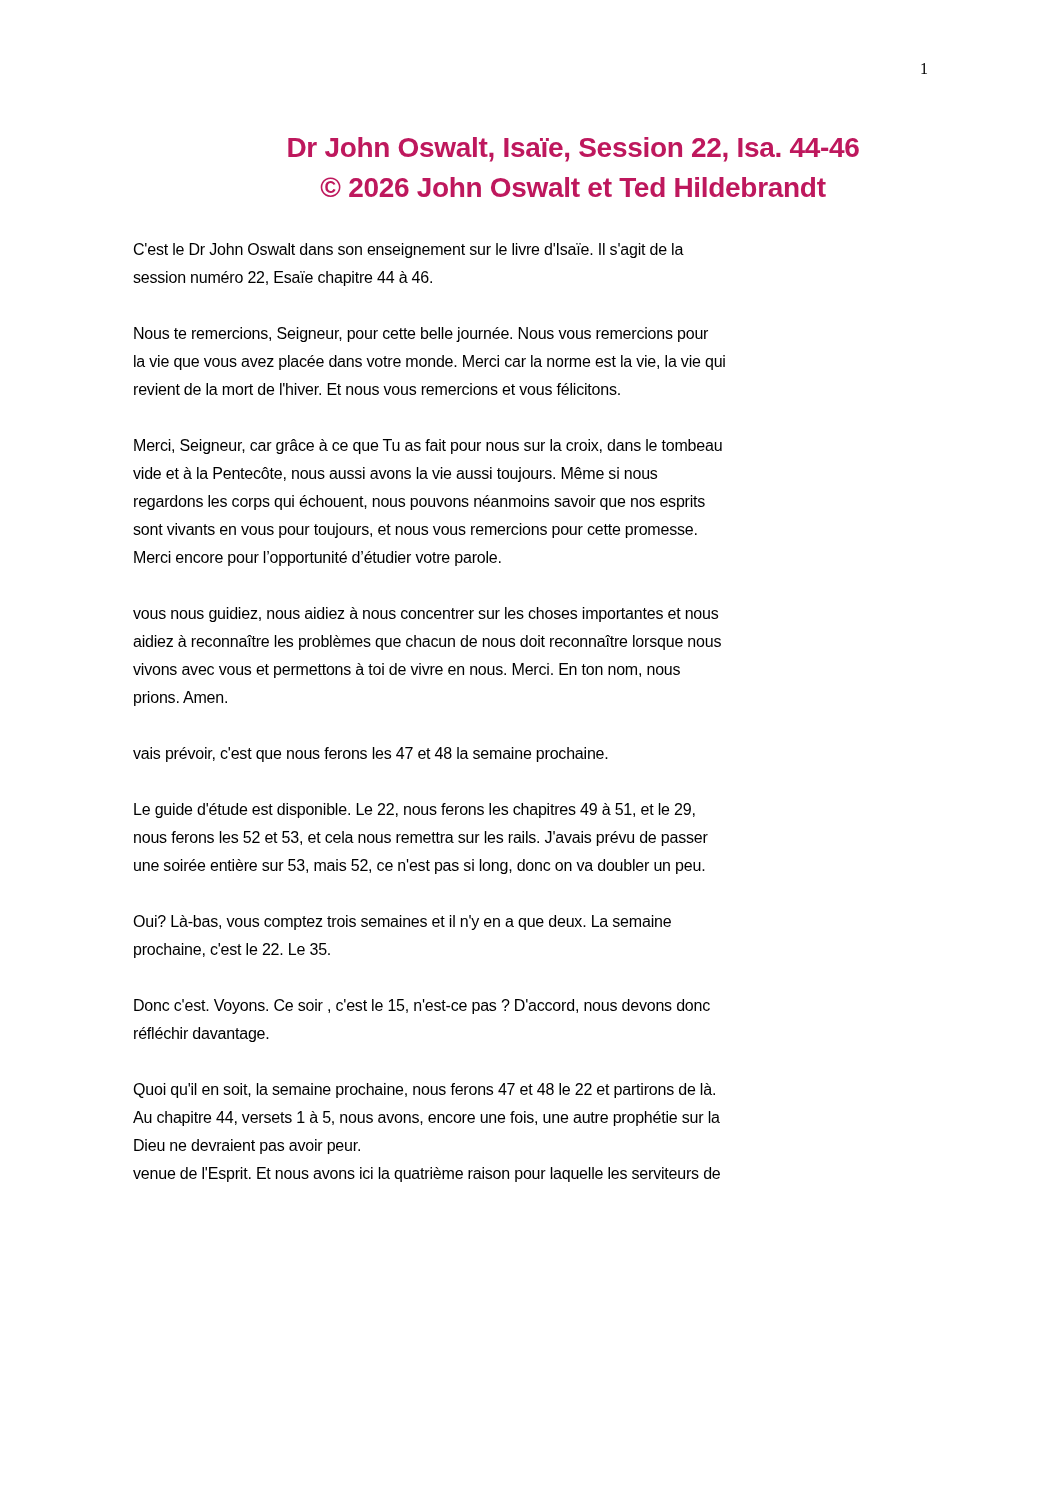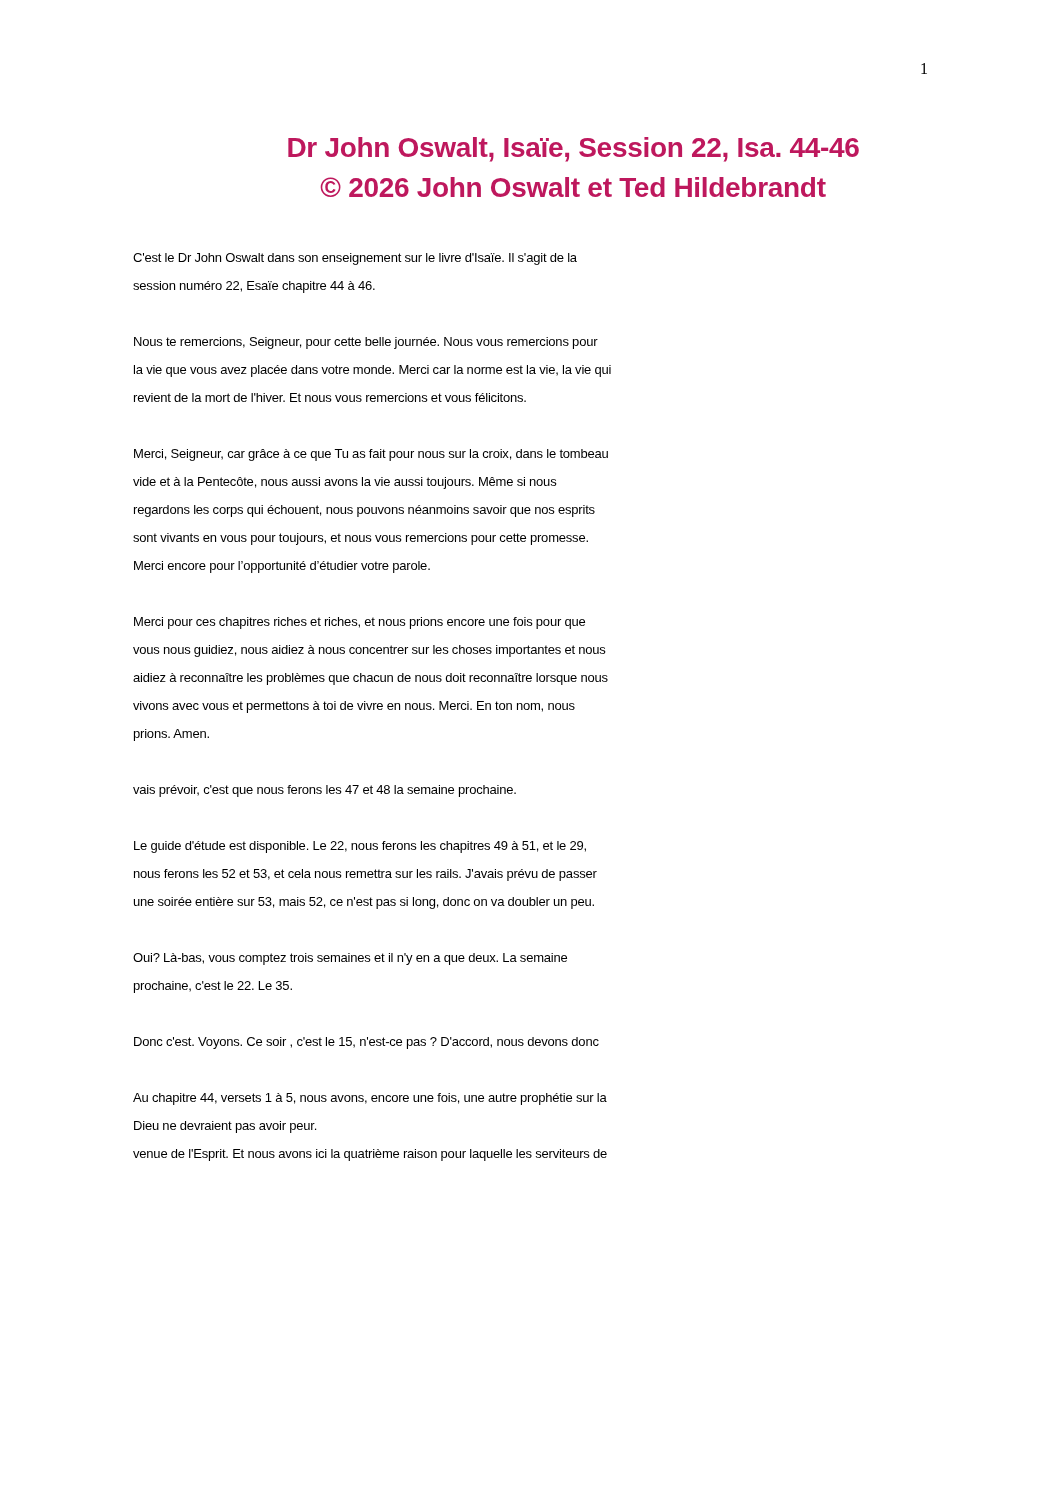--- a/index.html
+++ b/index.html
@@ -32,24 +32,24 @@
     text-align: center;
     font-weight: bold;
     font-size: 28px;
     line-height: 40px;
     letter-spacing: -0.3px;
     color: #be185d;
     margin-left: 44px;
   }
   .doc-body {
     position: absolute;
-    top: 244px;
+    top: 236px;
     left: 133px;
     width: 812px;
-    font-size: 13px;
+    font-size: 16px;
     line-height: 28px;
     letter-spacing: -0.2px;
     color: #000000;
   }
   .paragraph {
     margin: 0 0 28px 0;
   }
   .line {
     height: 28px;
     white-space: nowrap;
@@ -82,21 +82,20 @@
 
     <div class="paragraph">
       <div class="line">Merci, Seigneur, car grâce à ce que Tu as fait pour nous sur la croix, dans le tombeau</div>
       <div class="line">vide et à la Pentecôte, nous aussi avons la vie aussi toujours. Même si nous</div>
       <div class="line">regardons les corps qui échouent, nous pouvons néanmoins savoir que nos esprits</div>
       <div class="line">sont vivants en vous pour toujours, et nous vous remercions pour cette promesse.</div>
       <div class="line">Merci encore pour l’opportunité d’étudier votre parole.</div>
     </div>
 
     <div class="paragraph">
-      <div class="line">Merci pour ces chapitres riches et riches, et nous prions encore une fois pour que</div>
       <div class="line">vous nous guidiez, nous aidiez à nous concentrer sur les choses importantes et nous</div>
       <div class="line">aidiez à reconnaître les problèmes que chacun de nous doit reconnaître lorsque nous</div>
       <div class="line">vivons avec vous et permettons à toi de vivre en nous. Merci. En ton nom, nous</div>
       <div class="line">prions. Amen.</div>
     </div>
 
     <div class="paragraph">
       <div class="line">vais prévoir, c'est que nous ferons les 47 et 48 la semaine prochaine.</div>
     </div>
 
@@ -106,22 +105,24 @@
       <div class="line">une soirée entière sur 53, mais 52, ce n'est pas si long, donc on va doubler un peu.</div>
     </div>
 
     <div class="paragraph">
       <div class="line">Oui? Là-bas, vous comptez trois semaines et il n'y en a que deux. La semaine</div>
       <div class="line">prochaine, c'est le 22. Le 35.</div>
     </div>
 
     <div class="paragraph">
       <div class="line">Donc c'est. Voyons. Ce soir , c'est le 15, n'est-ce pas ? D'accord, nous devons donc</div>
+      <div class="line">réfléchir davantage.</div>
     </div>
 
     <div class="paragraph">
+      <div class="line">Quoi qu'il en soit, la semaine prochaine, nous ferons 47 et 48 le 22 et partirons de là.</div>
       <div class="line">Au chapitre 44, versets 1 à 5, nous avons, encore une fois, une autre prophétie sur la</div>
       <div class="line">Dieu ne devraient pas avoir peur.</div>
       <div class="line">venue de l'Esprit. Et nous avons ici la quatrième raison pour laquelle les serviteurs de</div>
     </div>
 
   </div>
 </div>
 
 </body></html>

